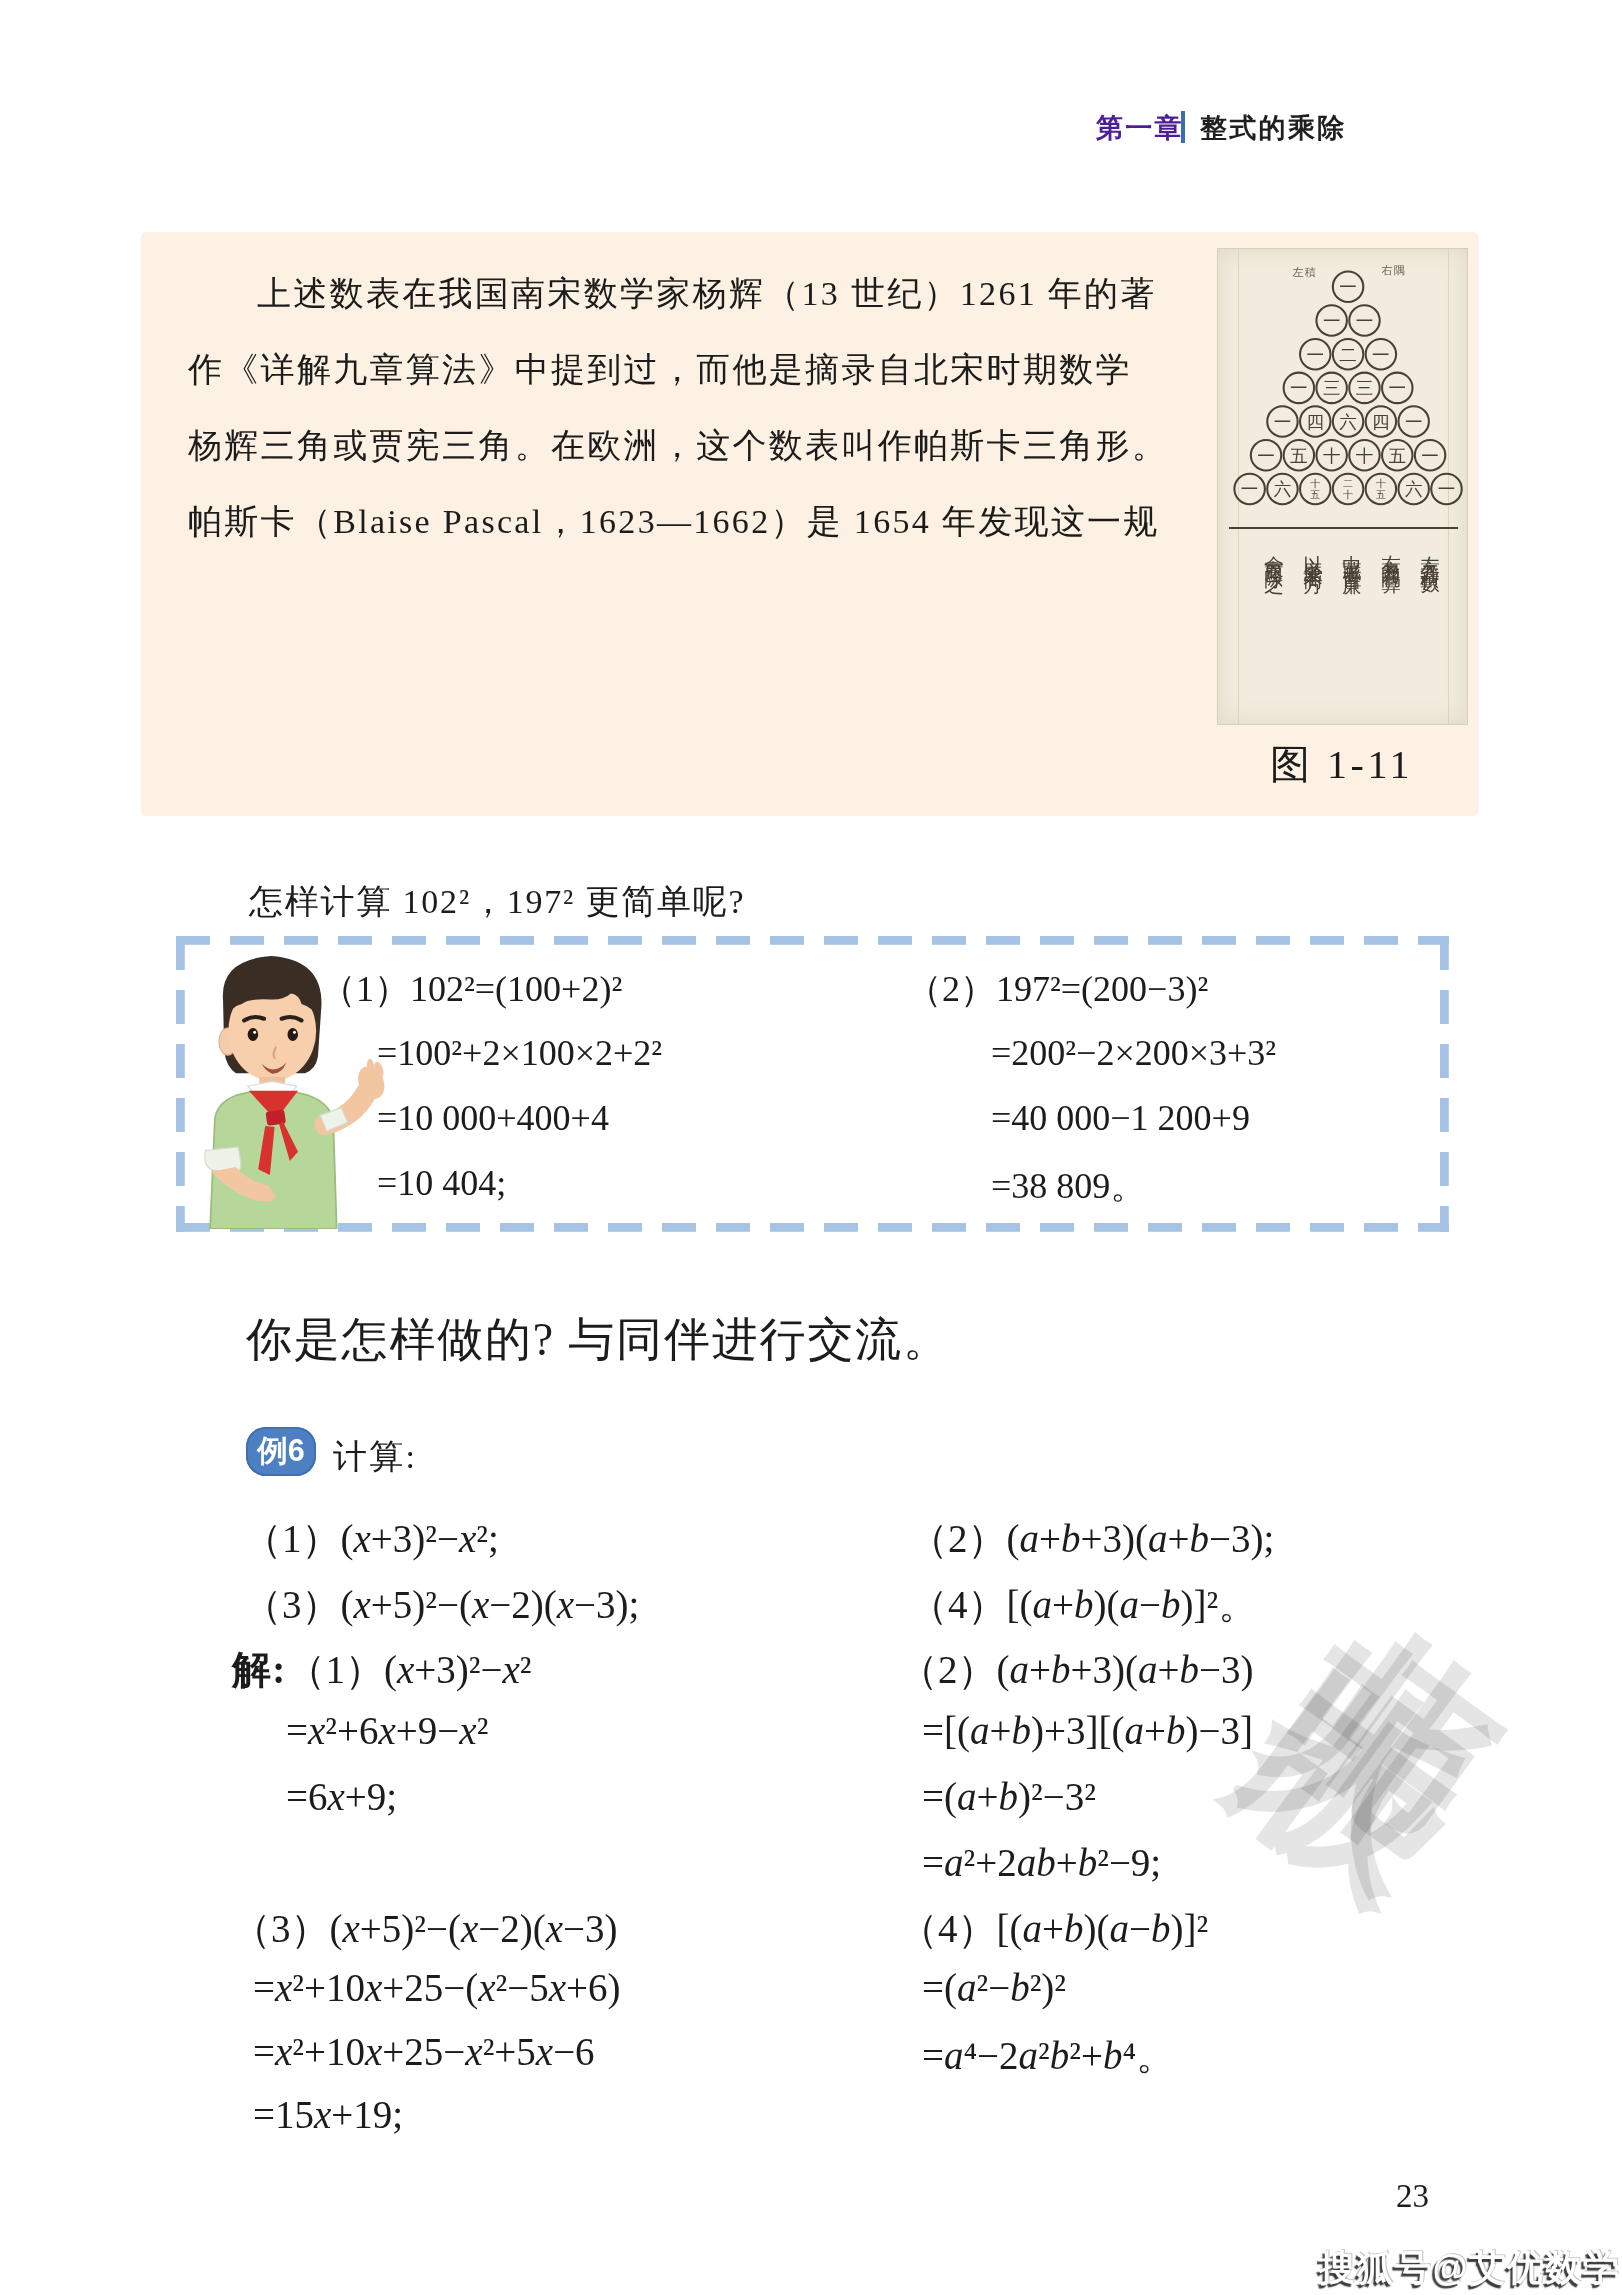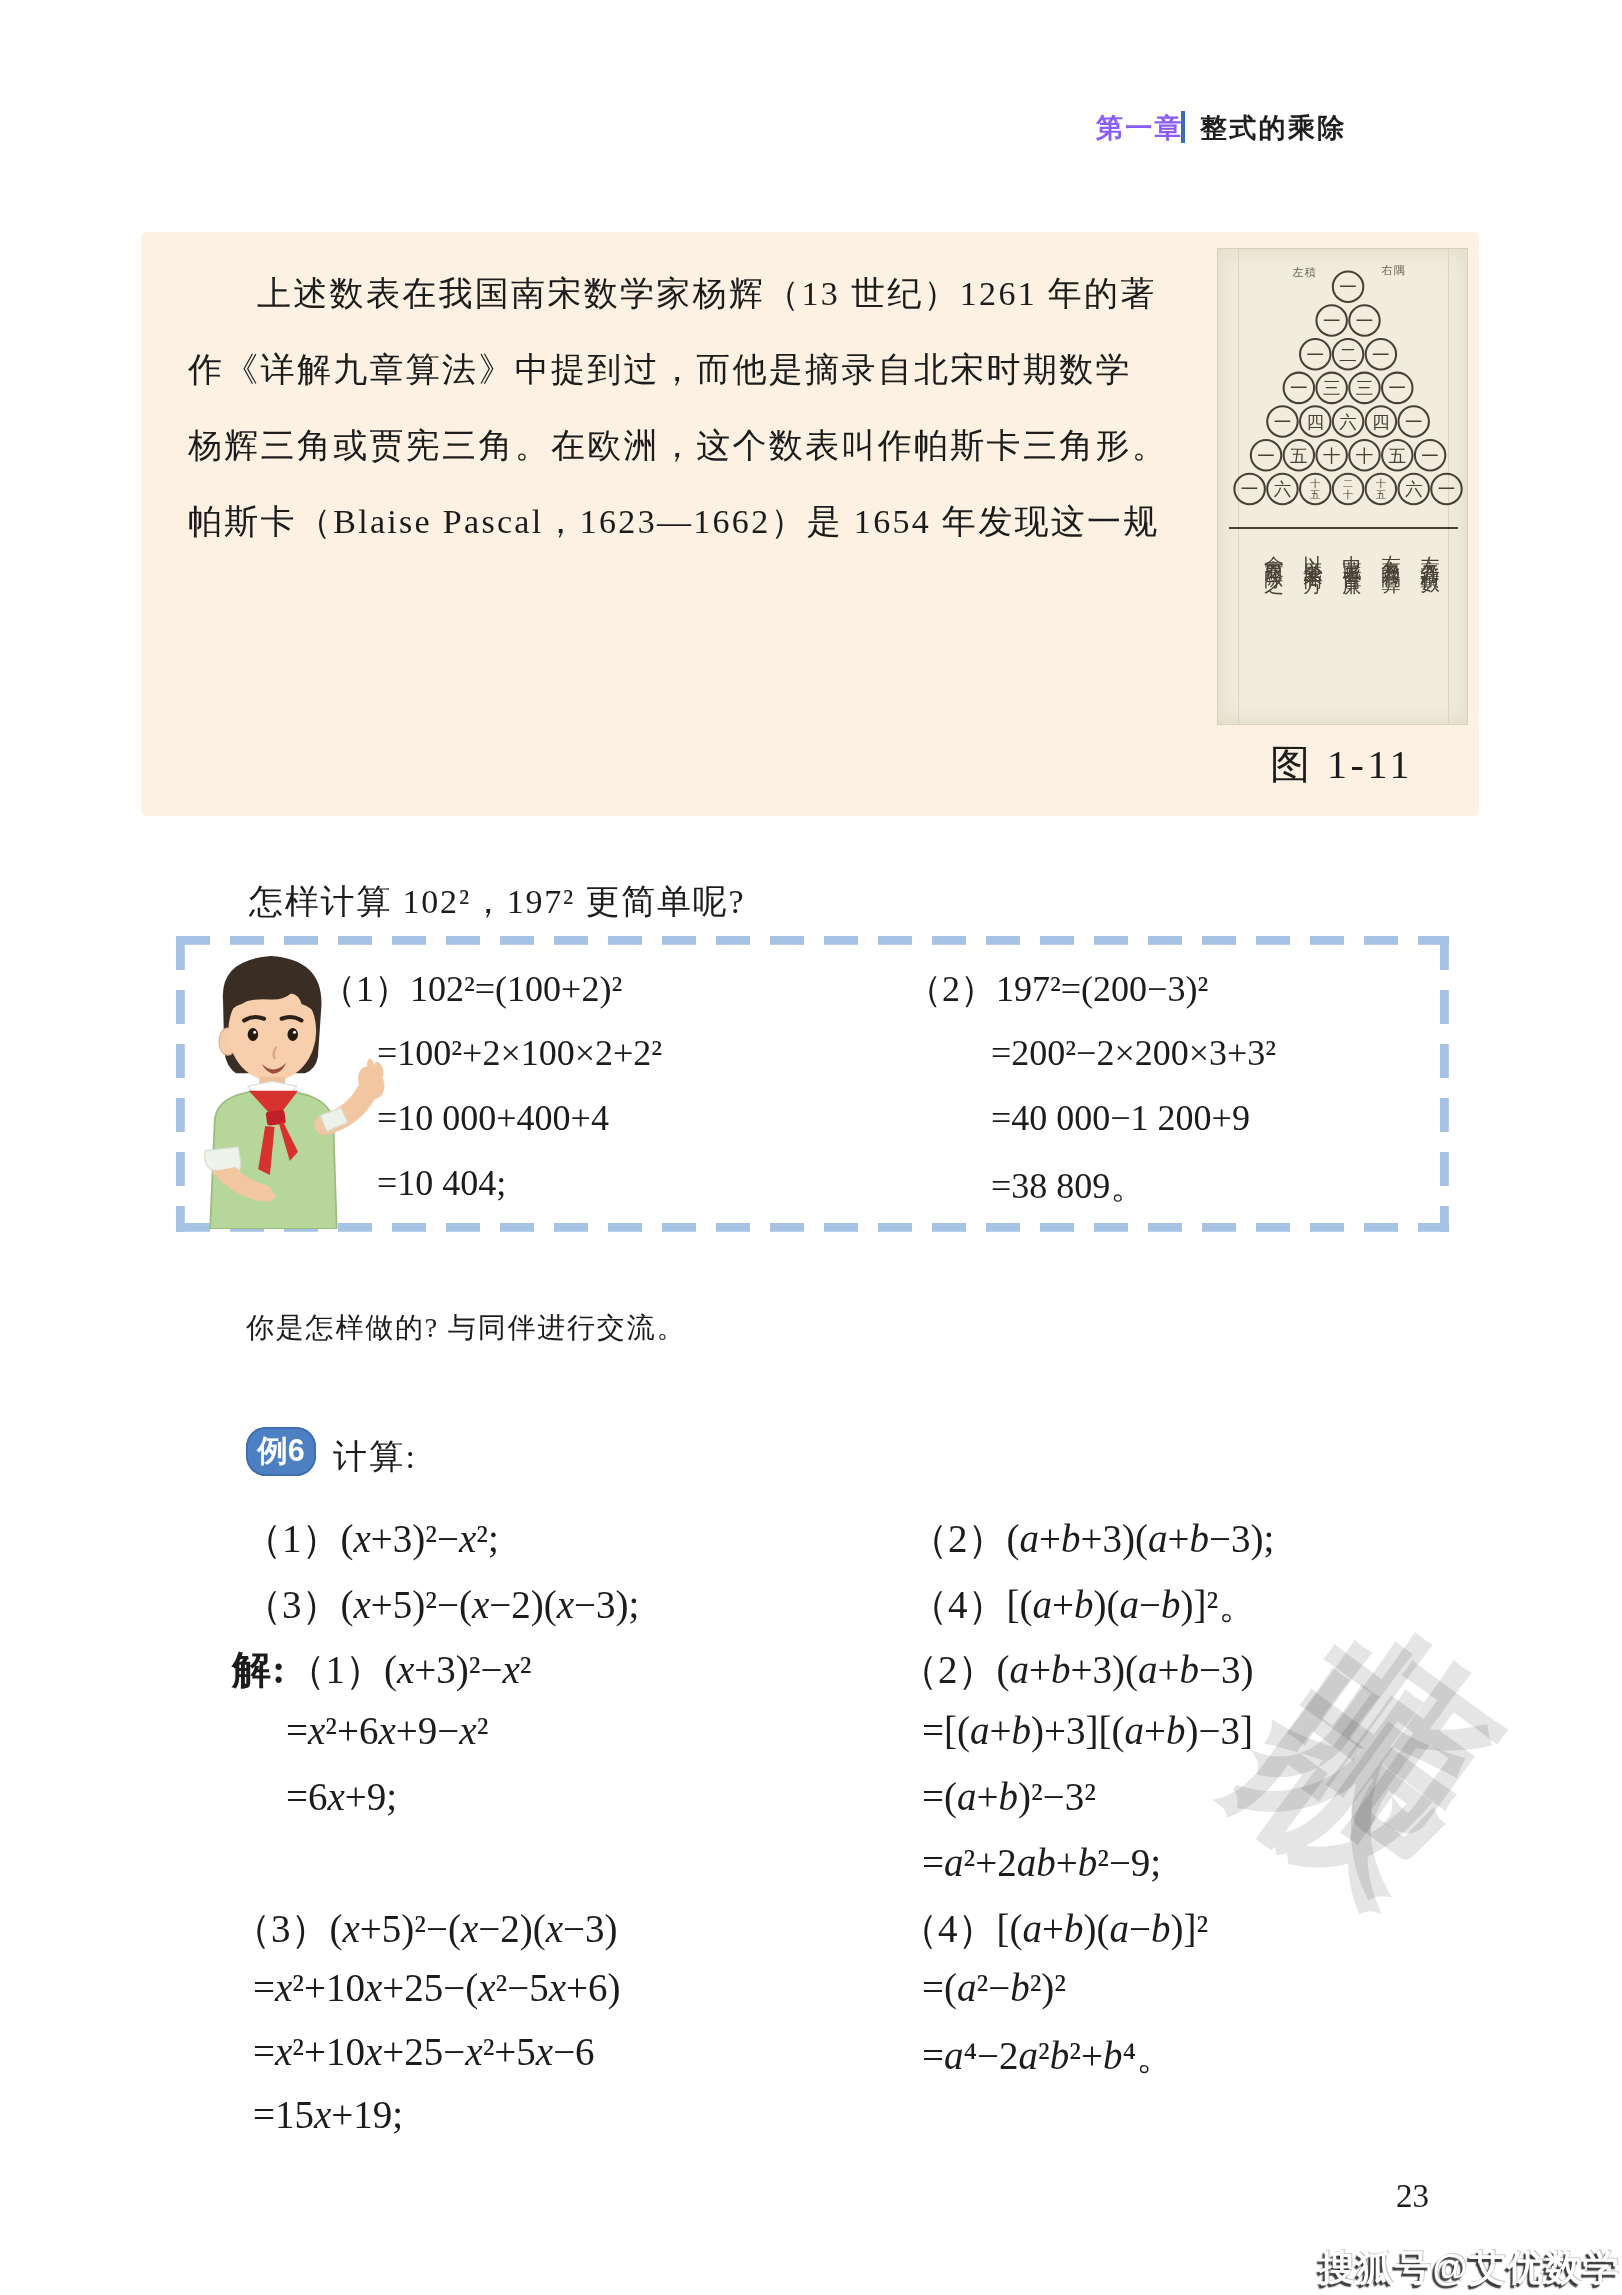--- a/index.html
+++ b/index.html
@@ -1,21 +1,21 @@
 <!DOCTYPE html>
 <html style="font-size:9.4px"><head>
 <meta charset="utf-8">
 <style>
   html,body{margin:0;padding:0;}
   body{width:1622px;height:2295px;position:relative;overflow:hidden;background:#ffffff;
        font-family:"Liberation Serif","DejaVu Serif",serif;color:#1c1c1c;}
   .abs{position:absolute;}
 
   
-  .chapter{left:1096px;top:110px;font:bold 27px "Liberation Sans","DejaVu Sans",sans-serif;color:#8b5cf6;letter-spacing:2.3px;}
+  .chapter{left:1096px;top:110px;font:bold 27px "Liberation Sans","DejaVu Sans",sans-serif;color:#4c1d95;letter-spacing:2.3px;}
   .chapter-divider{left:1181px;top:111px;width:4.1px;height:32px;background:#3a6db6;}
   .chapter-title{left:1200px;top:110px;font:bold 27px "Liberation Sans","DejaVu Sans",sans-serif;color:#1f1f1f;letter-spacing:2.3px;}
 
   
   .intro-box{left:141px;top:232px;width:1338px;height:584px;background:#fcf1e2;border-radius:5.9px;}
   .intro-text{left:47px;top:23.5px;width:1009px;font-size:34px;line-height:76px;letter-spacing:2.3px;}
   .intro-line{height:76px;white-space:nowrap;}
   .intro-line.first{text-indent:69px;}
 
   
@@ -26,21 +26,21 @@
   #yh-tri text{fill:#474034;font-size:30px;text-anchor:middle;font-family:"Liberation Serif",serif;}
   #yh-tri .tri-sm{font-size:17px;}
   #yh-tri .tri-label{font-size:19px;fill:#6a6255;letter-spacing:2px;}
   .yh-divider{position:absolute;left:10.6px;top:278px;width:229px;height:1.8px;background:#474034;}
   #yh-cols{position:absolute;right:17.6px;top:291px;height:171px;writing-mode:vertical-rl;white-space:pre;
            font-size:19.4px;line-height:39px;color:#474034;letter-spacing:4.7px;}
   .figure-caption{left:1076px;top:505px;width:249px;text-align:center;font-size:40px;letter-spacing:3.5px;}
 
   
   .question{left:249px;top:879px;font-size:34px;letter-spacing:1.8px;}
-  .exchange{left:246px;top:1309px;font-size:28px;letter-spacing:1.8px;text-align:right;}
+  .exchange{left:246px;top:1309px;font-size:46px;letter-spacing:1.8px;text-align:right;}
 
   
   .dialog{left:176px;top:936px;width:1273px;height:296px;
     background-image:
       repeating-linear-gradient(90deg,#a6c3e6 0 34px,transparent 34px 54px),
       repeating-linear-gradient(90deg,#a6c3e6 0 34px,transparent 34px 54px),
       repeating-linear-gradient(180deg,#a6c3e6 0 34px,transparent 34px 54px),
       repeating-linear-gradient(180deg,#a6c3e6 0 34px,transparent 34px 54px);
     background-size:100% 8.8px,100% 8.8px,8.8px 100%,8.8px 100%;
     background-position:0 0,0 100%,0 0,100% 0;

